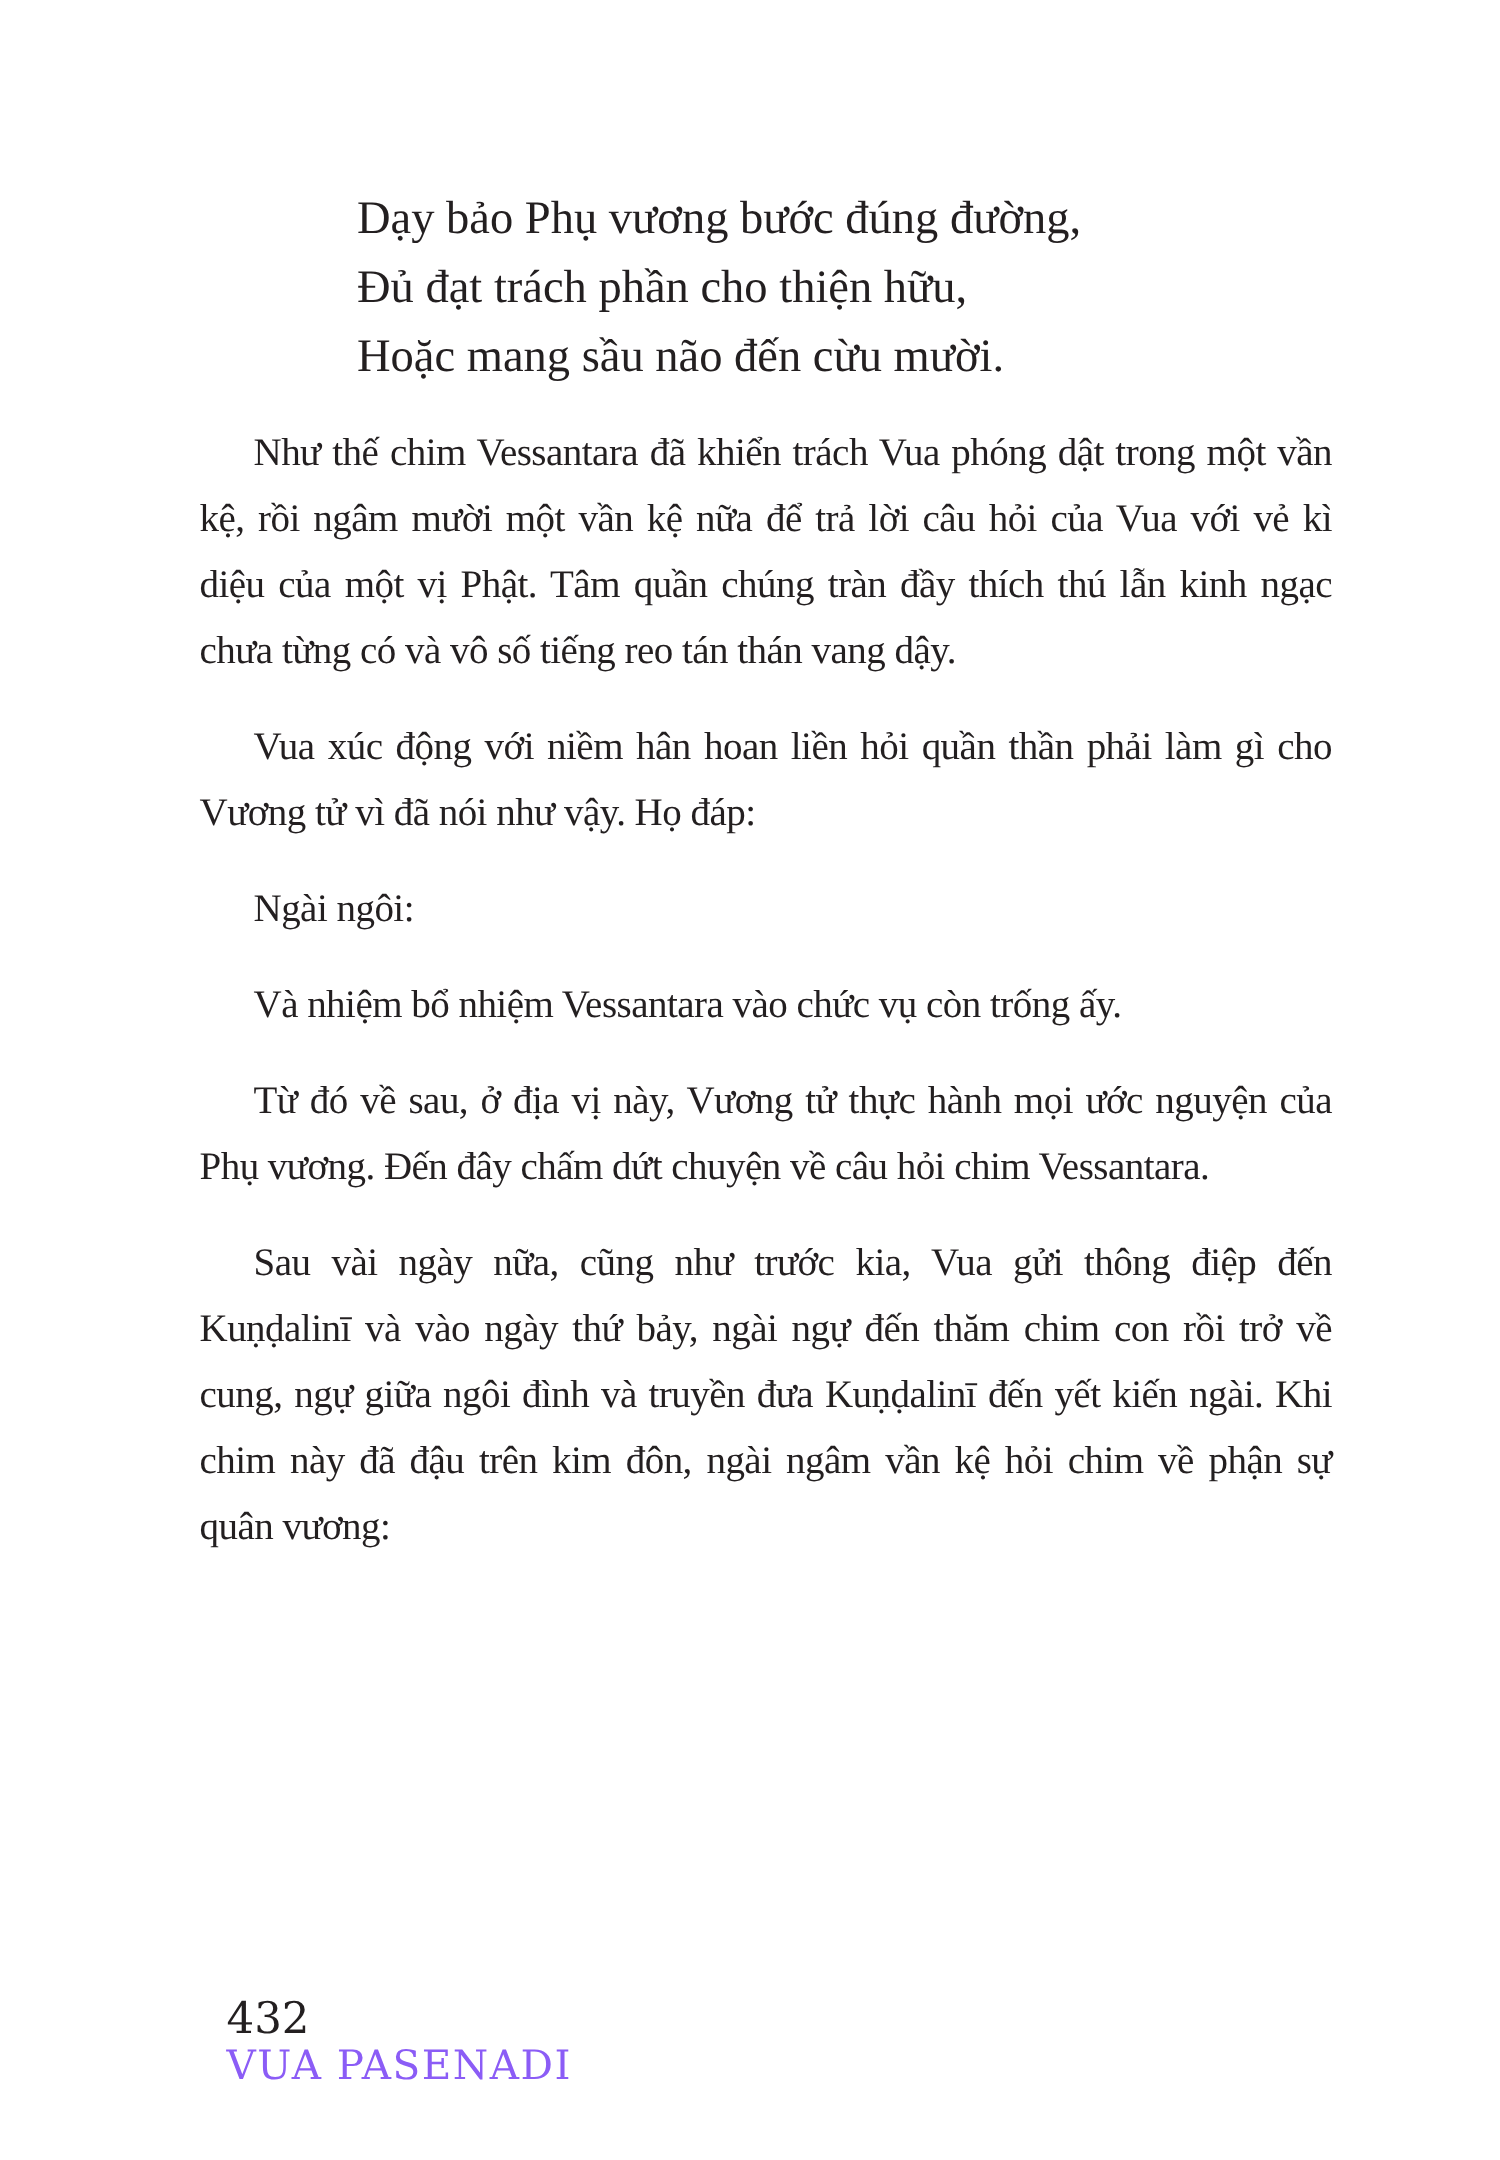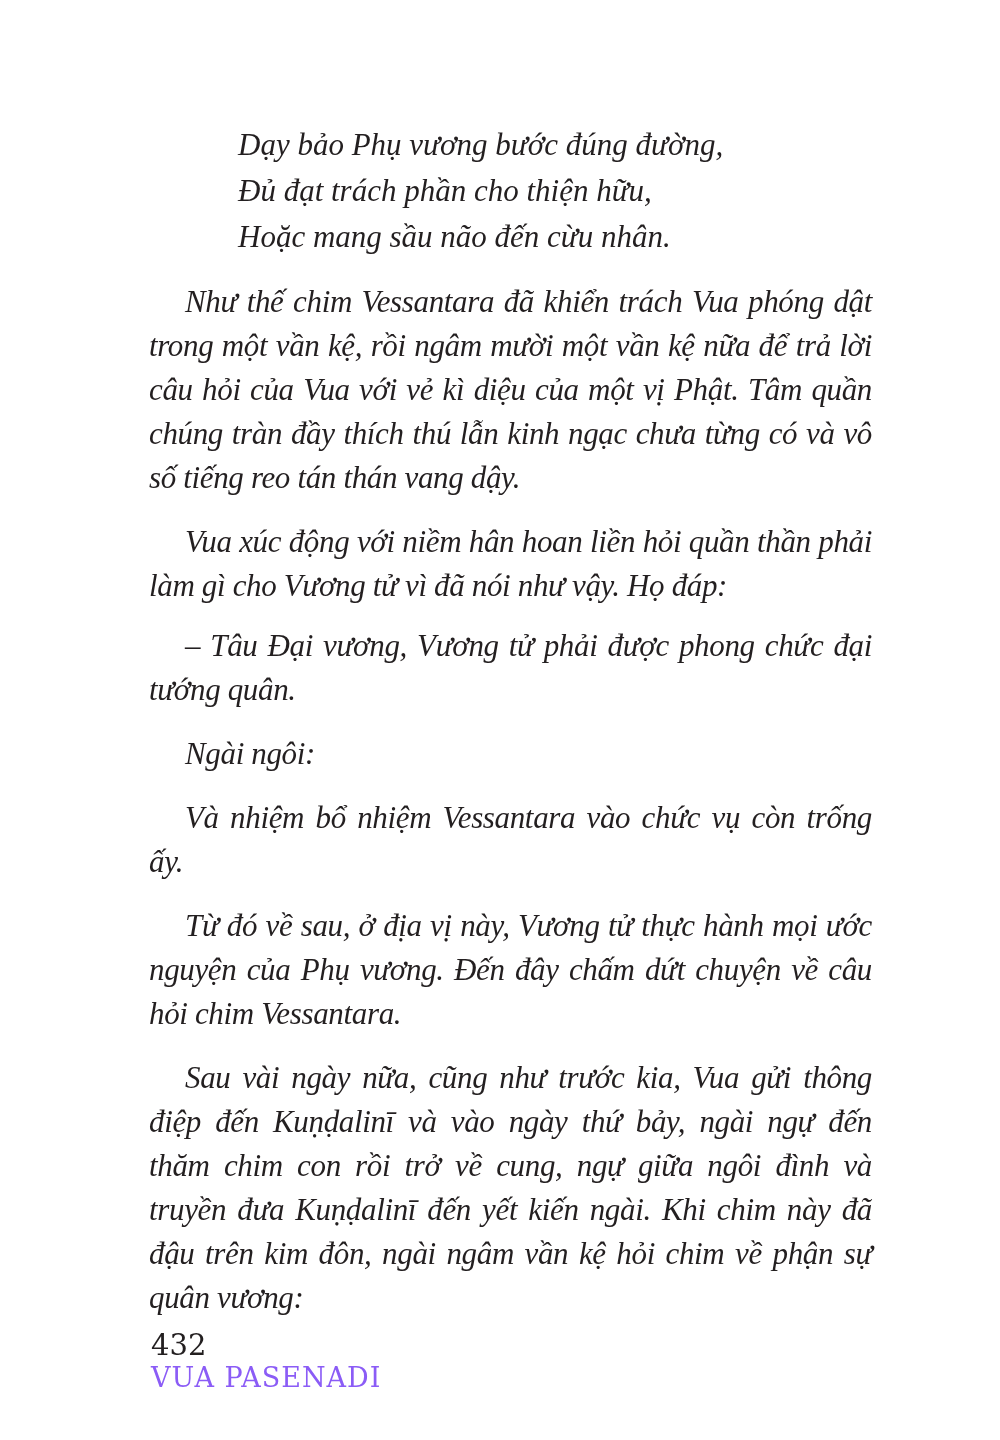--- a/index.html
+++ b/index.html
@@ -13,38 +13,37 @@
       position: relative;
       overflow: hidden;
       font-family: "Liberation Serif", "DejaVu Serif", serif;
       color: #231f20;
     }
     .page {
       position: absolute;
       left: 133px;
       top: 122px;
       width: 755px;
-      font-style: italic;
     }
     .verse {
       margin: 0 0 0 105px;
       padding: 0;
     }
     .verse-line {
       font-size: 31px;
       line-height: 46px;
       white-space: nowrap;
       display: block;
     }
     .para {
-      font-size: 31px;
+      font-size: 26px;
       line-height: 44px;
       text-align: justify;
       text-align-last: left;
-      margin: 16px;
+      margin: 0;
       letter-spacing: -0.35px;
     }
     .indent { text-indent: 36px; }
     .gap { margin-top: 20px; }
     .gap-small { margin-top: 16px; }
     .footer {
       position: absolute;
       left: 133px;
       top: 1328px;
       display: flex;
@@ -65,26 +64,25 @@
       font-variant: small-caps;
     }
   </style>
 </head>
 <body>
 
 <div class="page">
   <div class="verse">
     <span class="verse-line">Dạy bảo Phụ vương bước đúng đường,</span>
     <span class="verse-line">Đủ đạt trách phần cho thiện hữu,</span>
-    <span class="verse-line">Hoặc mang sầu não đến cừu nhân.</span>
+    <span class="verse-line">Hoặc mang sầu não đến cừu mười.</span>
   </div>
 
   <p class="para indent gap">Như thế chim Vessantara đã khiển trách Vua phóng dật trong một vần kệ, rồi ngâm mười một vần kệ nữa để trả lời câu hỏi của Vua với vẻ kì diệu của một vị Phật. Tâm quần chúng tràn đầy thích thú lẫn kinh ngạc chưa từng có và vô số tiếng reo tán thán vang dậy.</p>
   <p class="para indent gap">Vua xúc động với niềm hân hoan liền hỏi quần thần phải làm gì cho Vương tử vì đã nói như vậy. Họ đáp:</p>
-  <p class="para indent gap-small">– Tâu Đại vương, Vương tử phải được phong chức đại tướng quân.</p>
   <p class="para indent gap">Ngài ngôi:</p>
   <p class="para indent gap">Và nhiệm bổ nhiệm Vessantara vào chức vụ còn trống ấy.</p>
   <p class="para indent gap">Từ đó về sau, ở địa vị này, Vương tử thực hành mọi ước nguyện của Phụ vương. Đến đây chấm dứt chuyện về câu hỏi chim Vessantara.</p>
   <p class="para indent gap">Sau vài ngày nữa, cũng như trước kia, Vua gửi thông điệp đến Kuṇḍalinī và vào ngày thứ bảy, ngài ngự đến thăm chim con rồi trở về cung, ngự giữa ngôi đình và truyền đưa Kuṇḍalinī đến yết kiến ngài. Khi chim này đã đậu trên kim đôn, ngài ngâm vần kệ hỏi chim về phận sự quân vương:</p>
 </div>
 
 <div class="footer">
   <span class="page-number">432</span>
   <span class="running-title">VUA PASENADI</span>
 </div>

